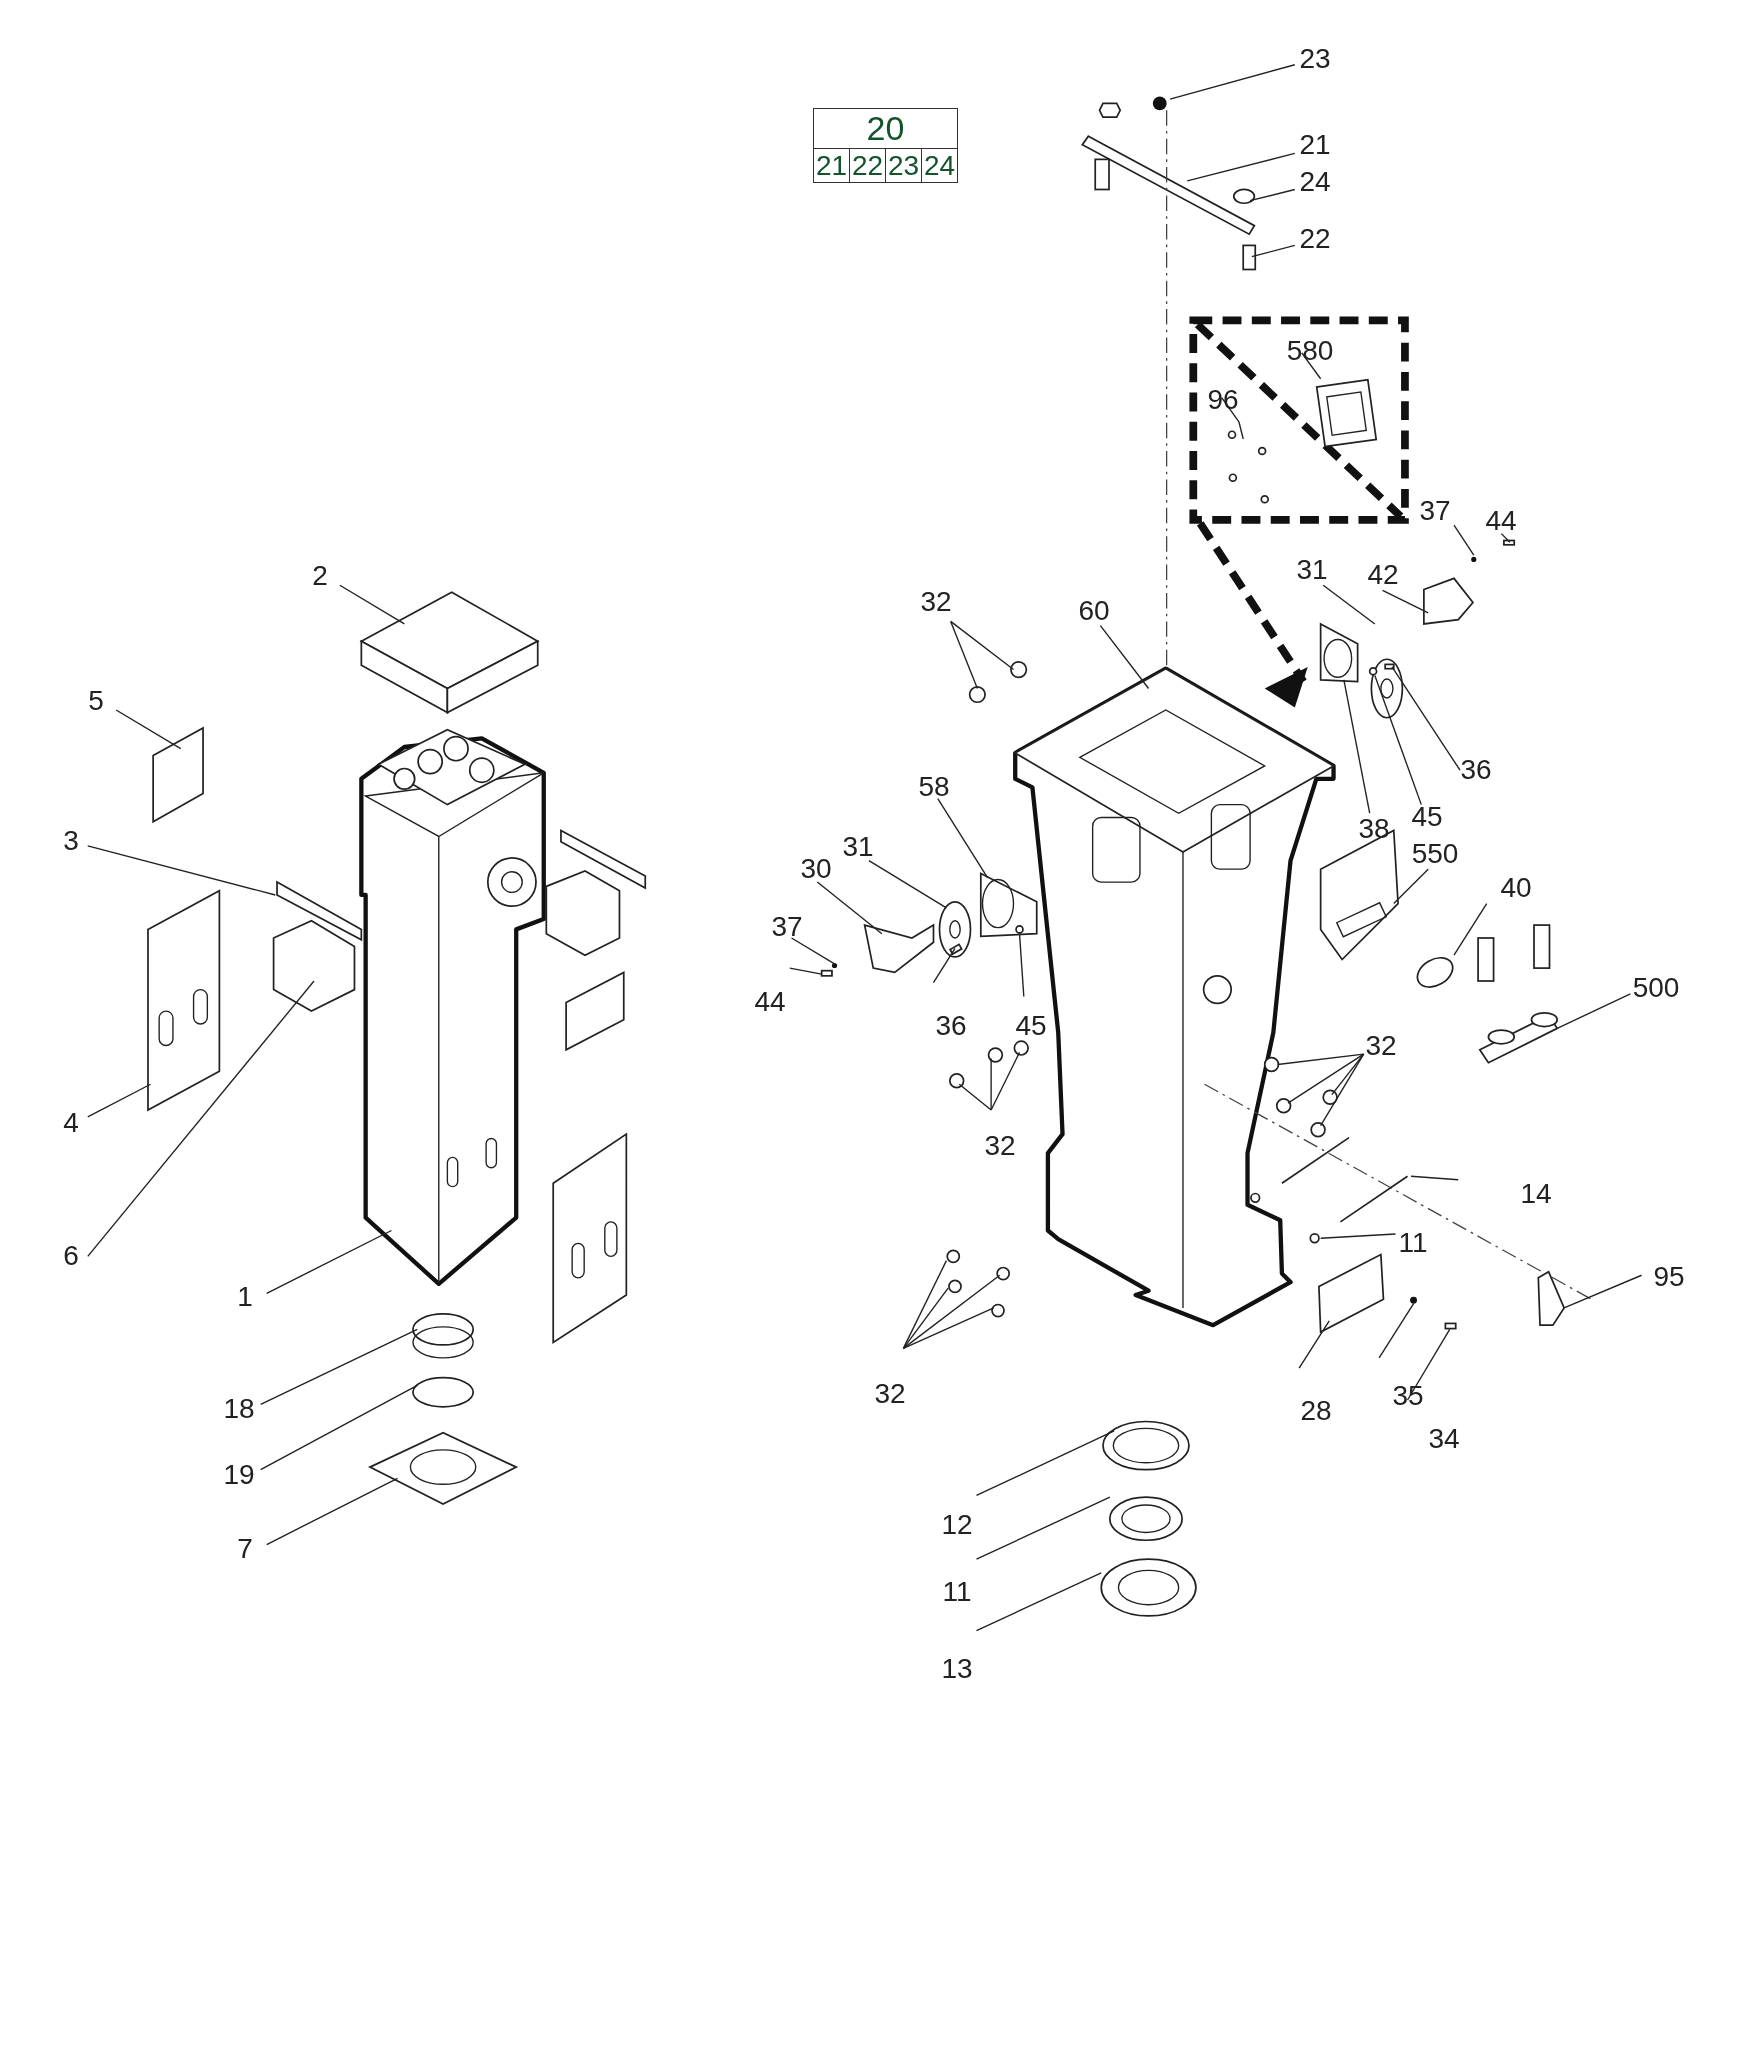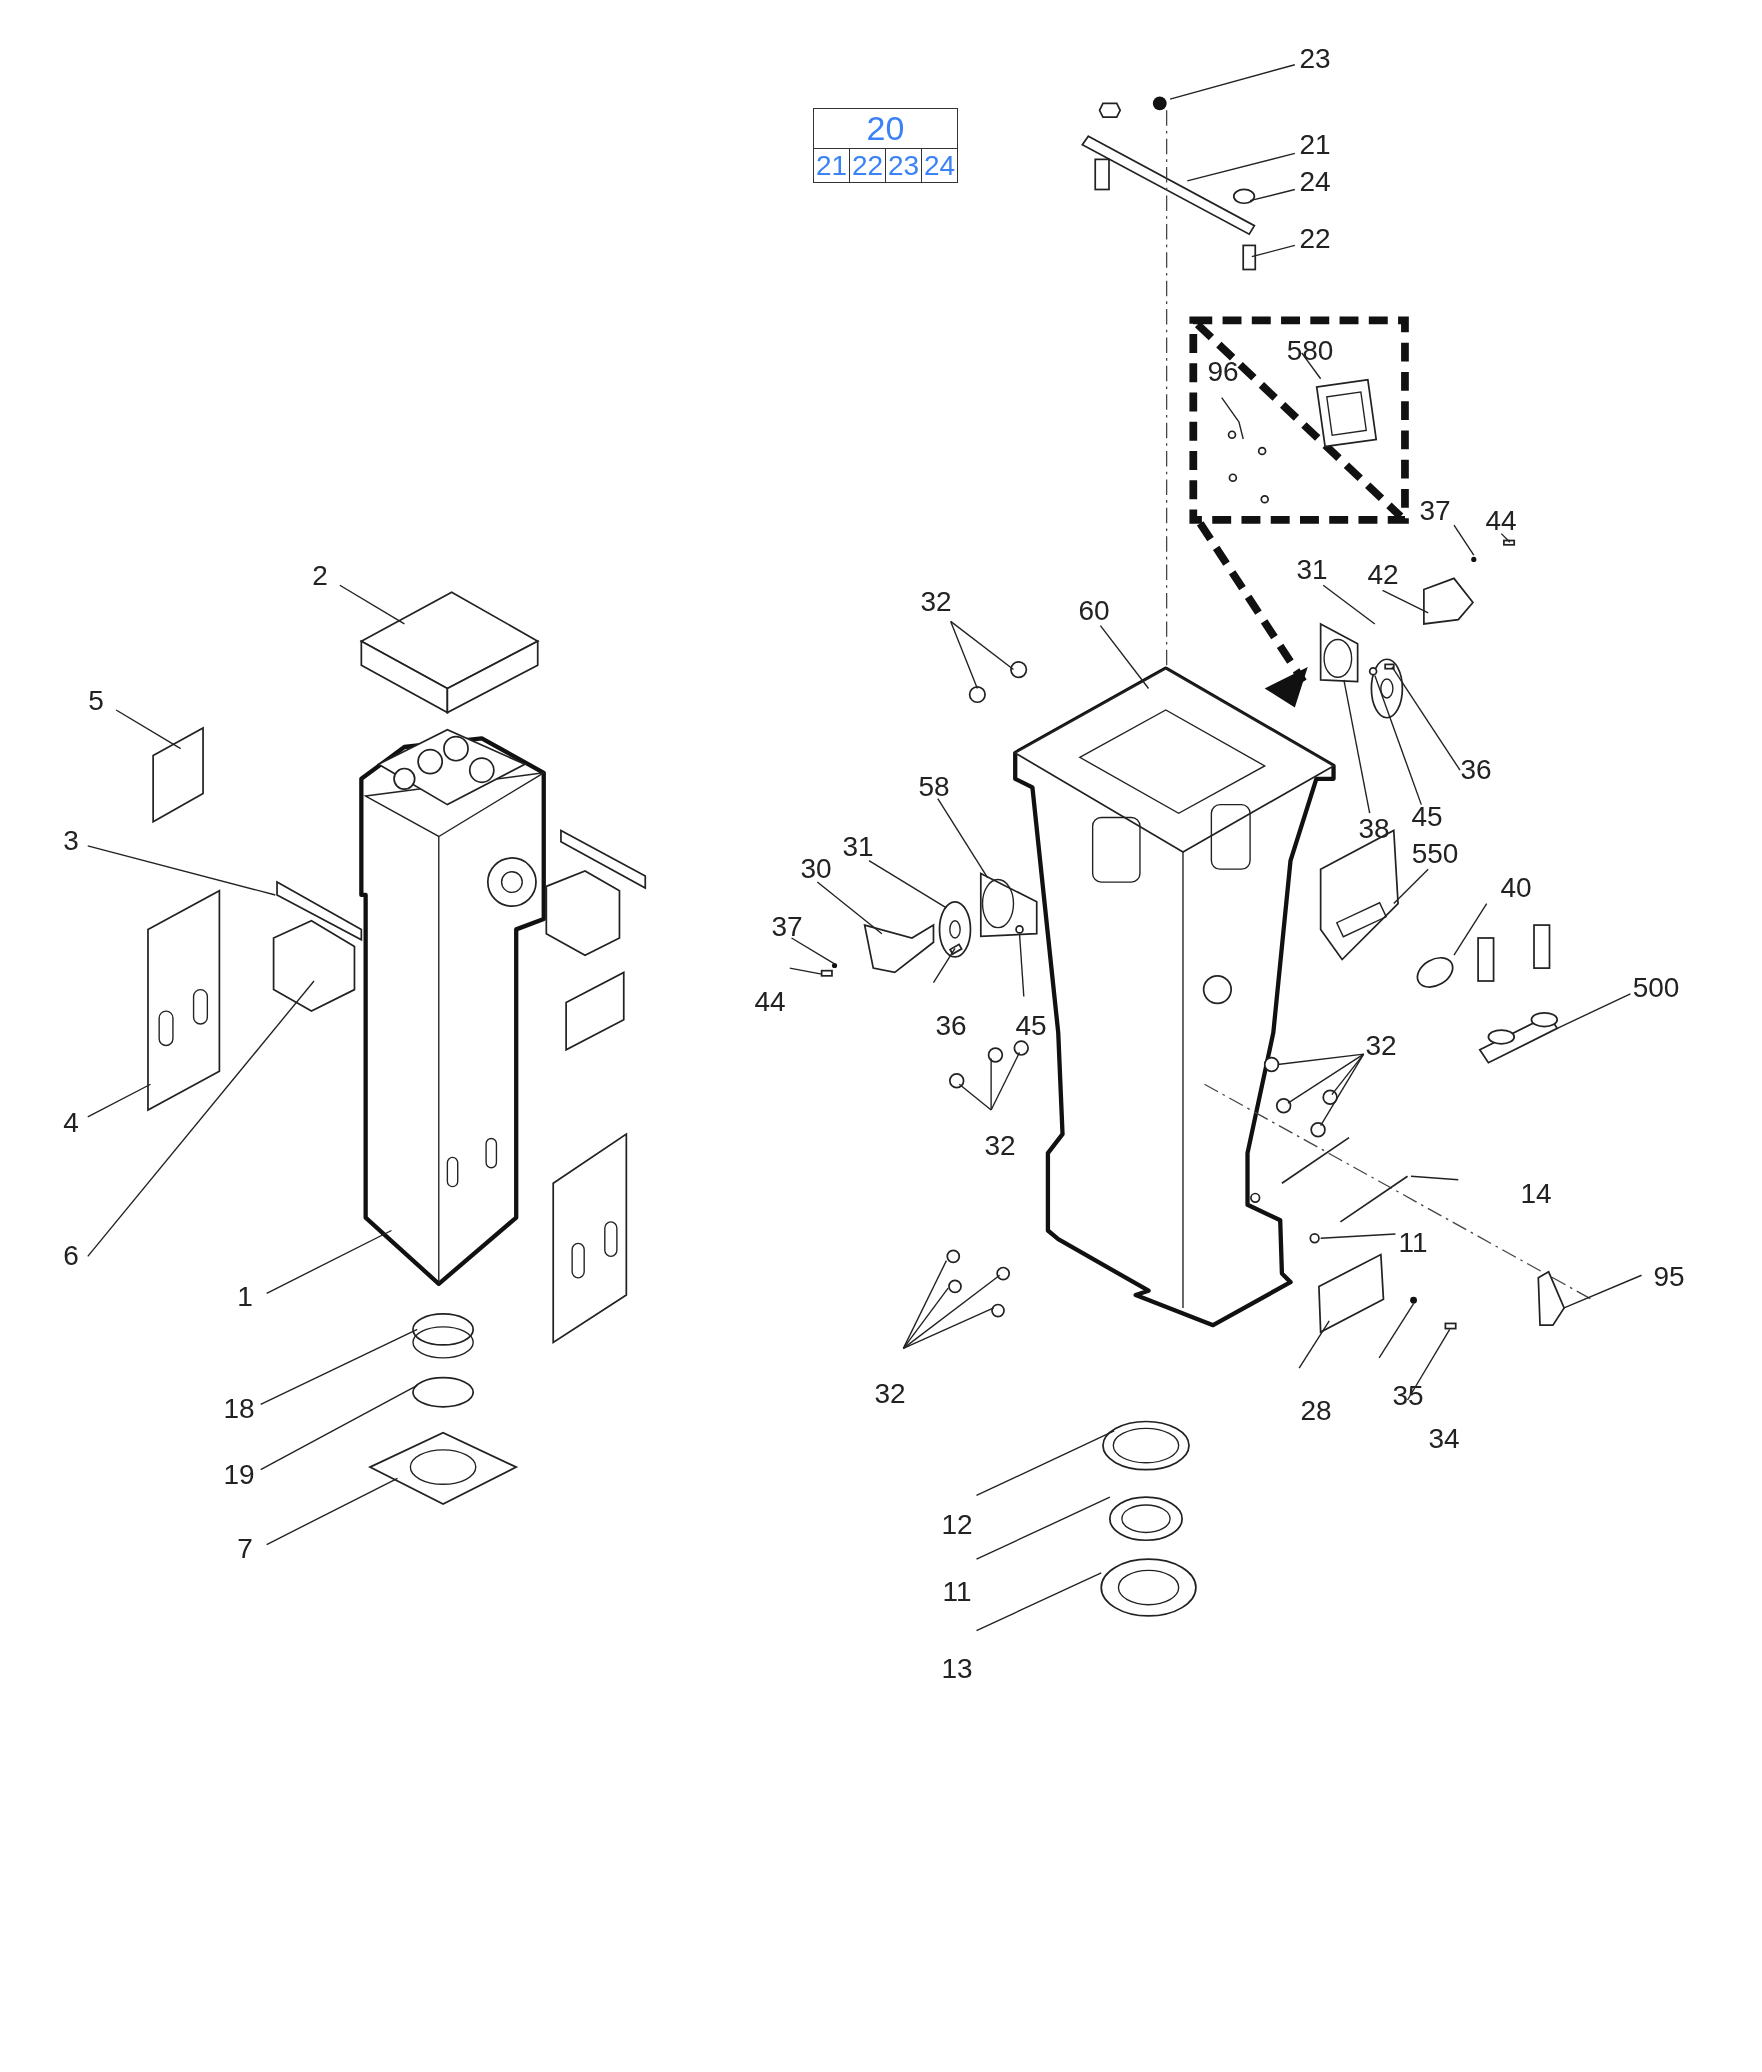--- a/index.html
+++ b/index.html
@@ -1,19 +1,19 @@
 <!DOCTYPE html>
 <html style="font-size:13.8px"><head>
 <meta charset="utf-8">
 <style>
   html, body { margin:0; padding:0; background:#ffffff; }
   body { width:1762px; height:2073px; position:relative; overflow:hidden; font-family:"Liberation Sans", sans-serif; }
   #canvas { position:absolute; left:0; top:0; width:1762px; height:2073px; }
   .lbl { position:absolute; font-family:"Liberation Sans", sans-serif; font-size:28px; color:#222; line-height:1; white-space:nowrap; transform:translate(-50%,-50%); }
-  .kit-table { position:absolute; left:813px; top:108px; border-collapse:collapse; font-family:"Liberation Sans", sans-serif; color:#3b82f6; }
+  .kit-table { position:absolute; left:813px; top:108px; border-collapse:collapse; font-family:"Liberation Sans", sans-serif; color:#14532d; }
   .kit-table td { border:1.3px solid #333; text-align:center; padding:0; }
   .kit-table .head { font-size:34px; height:38px; }
   .kit-table .sub { font-size:28px; width:35px; height:33px; }
   svg .thin { stroke:#222; stroke-width:1.6; fill:none; }
   svg .part { stroke:#222; stroke-width:2; fill:#fff; }
   svg .heavy { stroke:#111; stroke-width:5; fill:none; stroke-linejoin:round; }
   svg .axis { stroke:#444; stroke-width:1.5; fill:none; stroke-dasharray:18 6 3 6; }
   svg .detail { stroke:#111; stroke-width:9; fill:none; stroke-dasharray:22 12; }
 </style>
 </head>
@@ -296,21 +296,21 @@
     <td class="sub">24</td>
   </tr>
 </tbody>
   </table>
 
 <span class="lbl" style="left:1315px;top:59px">23</span>
 <span class="lbl" style="left:1315px;top:145px">21</span>
 <span class="lbl" style="left:1315px;top:182px">24</span>
 <span class="lbl" style="left:1315px;top:239px">22</span>
 <span class="lbl" style="left:1310px;top:351px">580</span>
-<span class="lbl" style="left:1223px;top:372px">96</span>
+<span class="lbl" style="left:1223px;top:400px">96</span>
 <span class="lbl" style="left:1435px;top:511px">37</span>
 <span class="lbl" style="left:1501px;top:521px">44</span>
 <span class="lbl" style="left:320px;top:576px">2</span>
 <span class="lbl" style="left:96px;top:701px">5</span>
 <span class="lbl" style="left:71px;top:841px">3</span>
 <span class="lbl" style="left:71px;top:1123px">4</span>
 <span class="lbl" style="left:71px;top:1256px">6</span>
 <span class="lbl" style="left:245px;top:1297px">1</span>
 <span class="lbl" style="left:239px;top:1409px">18</span>
 <span class="lbl" style="left:239px;top:1475px">19</span>

